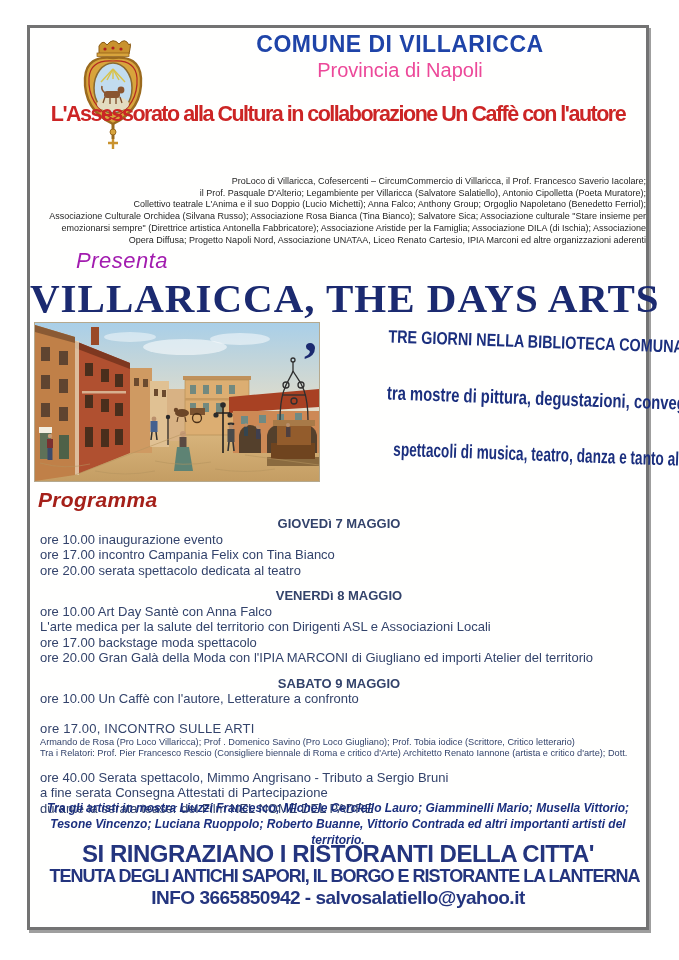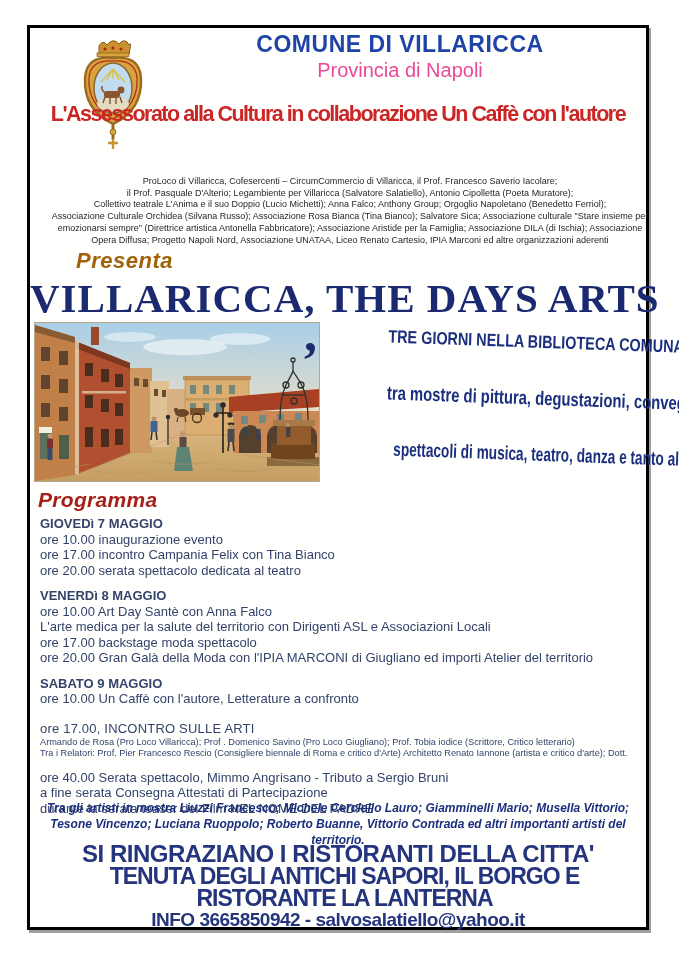--- a/index.html
+++ b/index.html
@@ -1,33 +1,33 @@
 <!DOCTYPE html>
 <html><head>
 <meta charset="utf-8">
 <style>
   html,body{margin:0;padding:0;background:#ffffff;}
   .page{position:relative;width:679px;height:960px;background:#ffffff;overflow:hidden;
         font-family:"Liberation Sans",sans-serif;}
   .poster{position:absolute;left:27px;top:25px;width:616px;height:899px;background:#fffffe;
-          border:3px solid #000000;box-shadow:2px 3px 0 #9f9f9f;}
+          border:3px solid #737373;box-shadow:2px 3px 0 #9f9f9f;}
   
   .crest{position:absolute;left:42px;top:8px;width:82px;height:118px;z-index:1;}
   
   .muni{position:absolute;left:140px;top:2px;width:460px;text-align:center;z-index:2;}
   .muni-title{font-size:23px;font-weight:bold;color:#1f44a8;line-height:28px;letter-spacing:.5px;}
   .muni-sub{font-size:20px;color:#ec4899;line-height:24px;}
   
   .redheads{position:absolute;left:0;top:72px;width:100%;text-align:center;z-index:2;
             color:#cc2525;font-weight:bold;font-size:21.5px;line-height:29px;letter-spacing:-1.5px;}
   
-  .orgs{position:absolute;left:0;top:148px;width:100%;text-align:center;color:#262626;
-        font-size:9px;line-height:11.7px;padding-left:12px;}
-  
-  .presenta{position:absolute;left:46px;top:220px;color:#a16207;font-weight:bold;
+  .orgs{position:absolute;left:0;top:148px;width:100%;text-align:right;color:#262626;
+        font-size:9px;line-height:11.7px;}
+  
+  .presenta{position:absolute;left:46px;top:220px;color:#a21caf;font-weight:normal;
             font-style:italic;font-size:22px;letter-spacing:.5px;}
   
   .main-title{position:absolute;left:0;top:248px;width:100%;text-align:center;
               font-family:Liberation Serif, serif;font-weight:bold;font-size:41px;
               line-height:44px;color:#1b2a70;letter-spacing:1px;white-space:nowrap;}
   
   .band{position:absolute;left:4px;top:294px;width:608px;height:160px;display:flex;}
   .painting{width:284px;height:158px;flex:none;border:1px solid #b5a98e;background:#e9ddc2;}
   .flourish{position:absolute;left:270px;top:-14px;color:#1b2a70;font-family:"Liberation Serif",serif;
             font-size:52px;font-weight:bold;line-height:52px;}
@@ -36,34 +36,34 @@
   .tagline .row{white-space:nowrap;transform:rotate(2deg);}
   .squeeze{display:inline-block;transform-origin:center;}
   .s1{font-size:18px;transform:scaleX(0.80);}
   .s2{font-size:19.5px;transform:scaleX(0.76);}
   .s3{font-size:19.5px;transform:scaleX(0.70);}
   
   .program{position:absolute;left:10px;top:460px;width:598px;color:#33436b;font-size:13px;}
   .program-heading{color:#a52019;font-weight:bold;font-style:italic;font-size:21px;
                    line-height:24px;margin:0 0 4px -2px;letter-spacing:.3px;}
   .day{margin-bottom:10px;}
-  .day-title{font-weight:bold;line-height:15.5px;}
+  .day-title{font-weight:bold;line-height:15.5px;text-align:center;}
   .day-line{line-height:15.5px;}
   .meeting{margin:14px 0 10px 0;}
   .meet-title{line-height:16px;letter-spacing:.2px;}
   .meet-small{font-size:9.2px;line-height:11.5px;}
   .closing .day-line{line-height:15.5px;}
   
   .artists{position:absolute;left:16px;top:772px;width:584px;text-align:center;color:#1b2f7e;
            font-weight:bold;font-style:italic;font-size:12px;line-height:16px;}
   
   .footer{position:absolute;left:0;top:815px;width:100%;text-align:center;color:#24357e;
           font-weight:bold;letter-spacing:-0.5px;}
   .footer .f1{font-size:24px;line-height:22px;}
-  .footer .f2{font-size:23px;line-height:22px;letter-spacing:-1px;padding-left:13px;}
+  .footer .f2{font-size:18px;line-height:22px;letter-spacing:-1px;padding-left:13px;}
   .footer .f3{font-size:19px;line-height:22px;}
 </style>
 </head>
 <body>
 
 <div class="page">
   <div class="poster">
 
     <svg class="crest" viewBox="0 0 82 118">
       <g>

